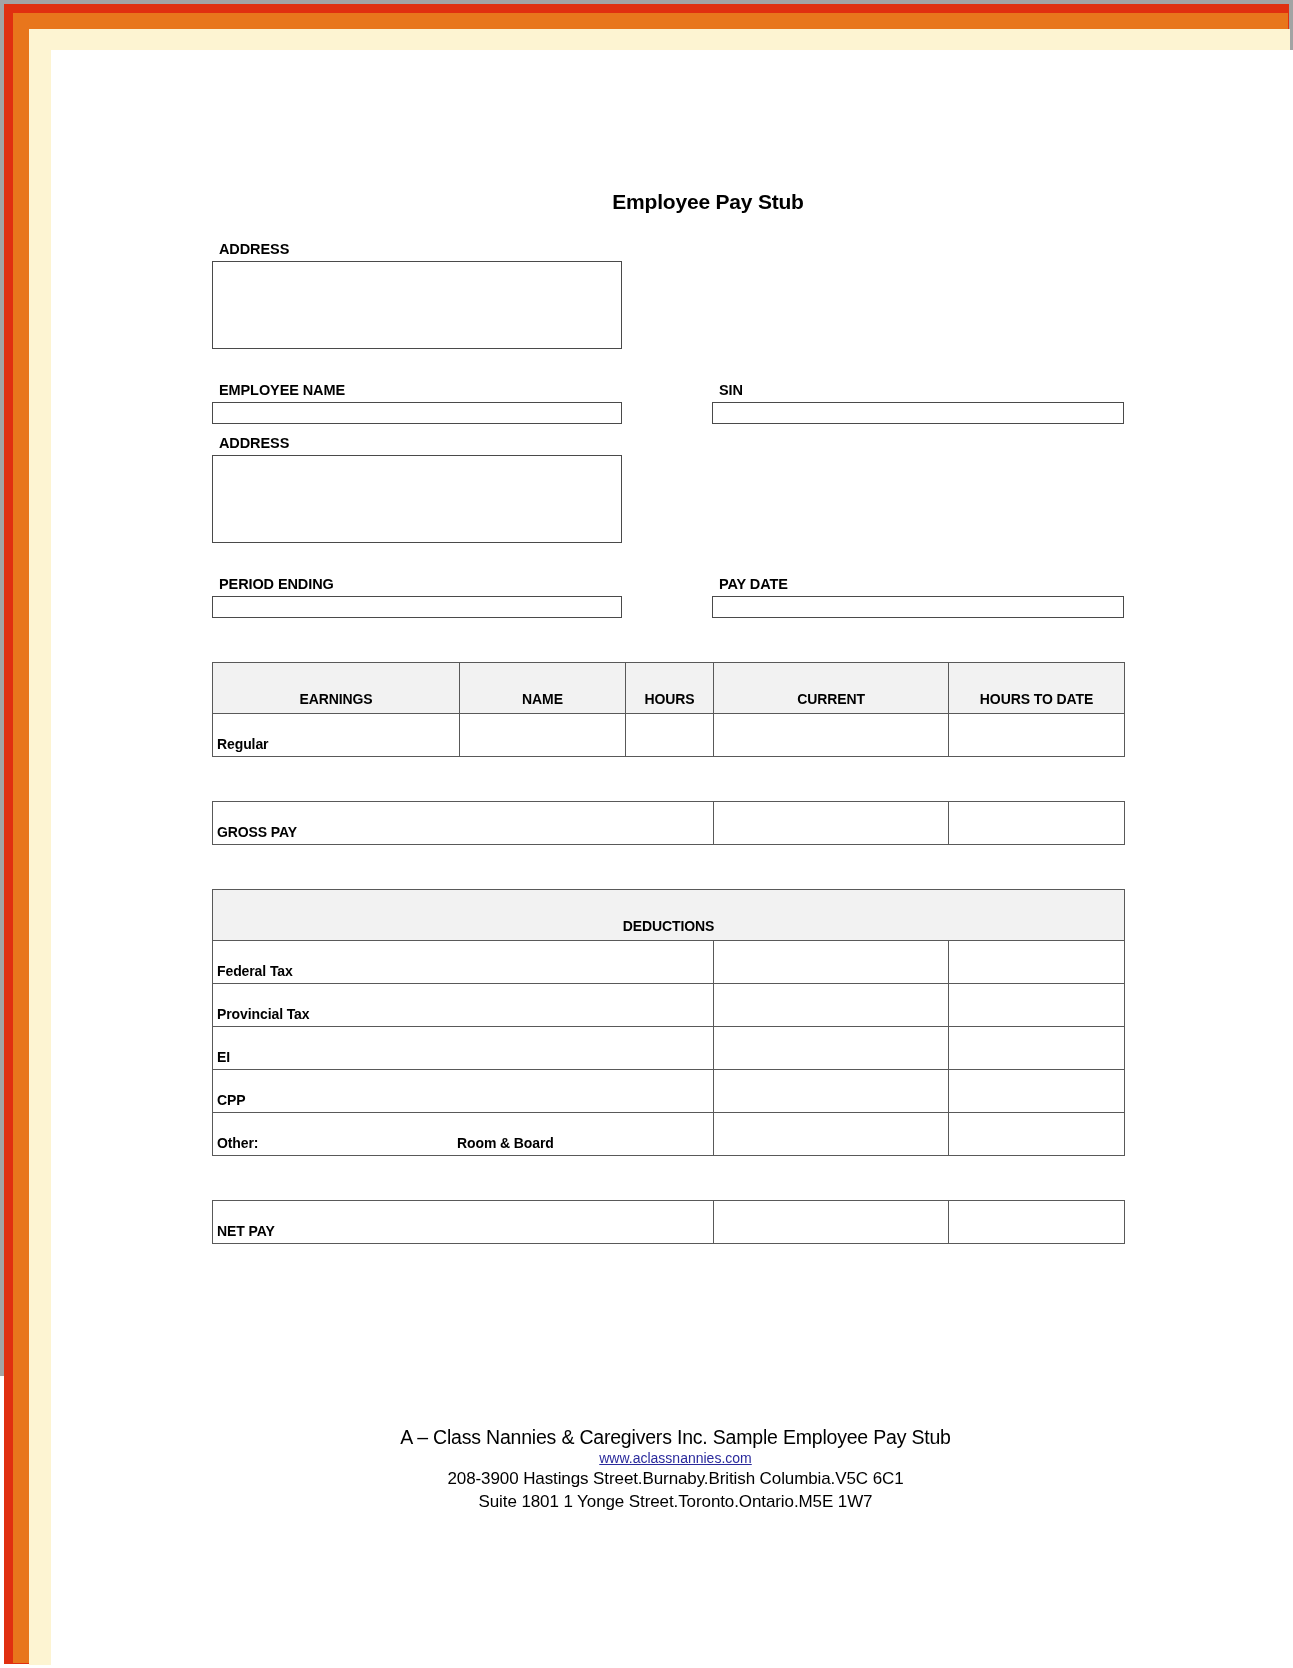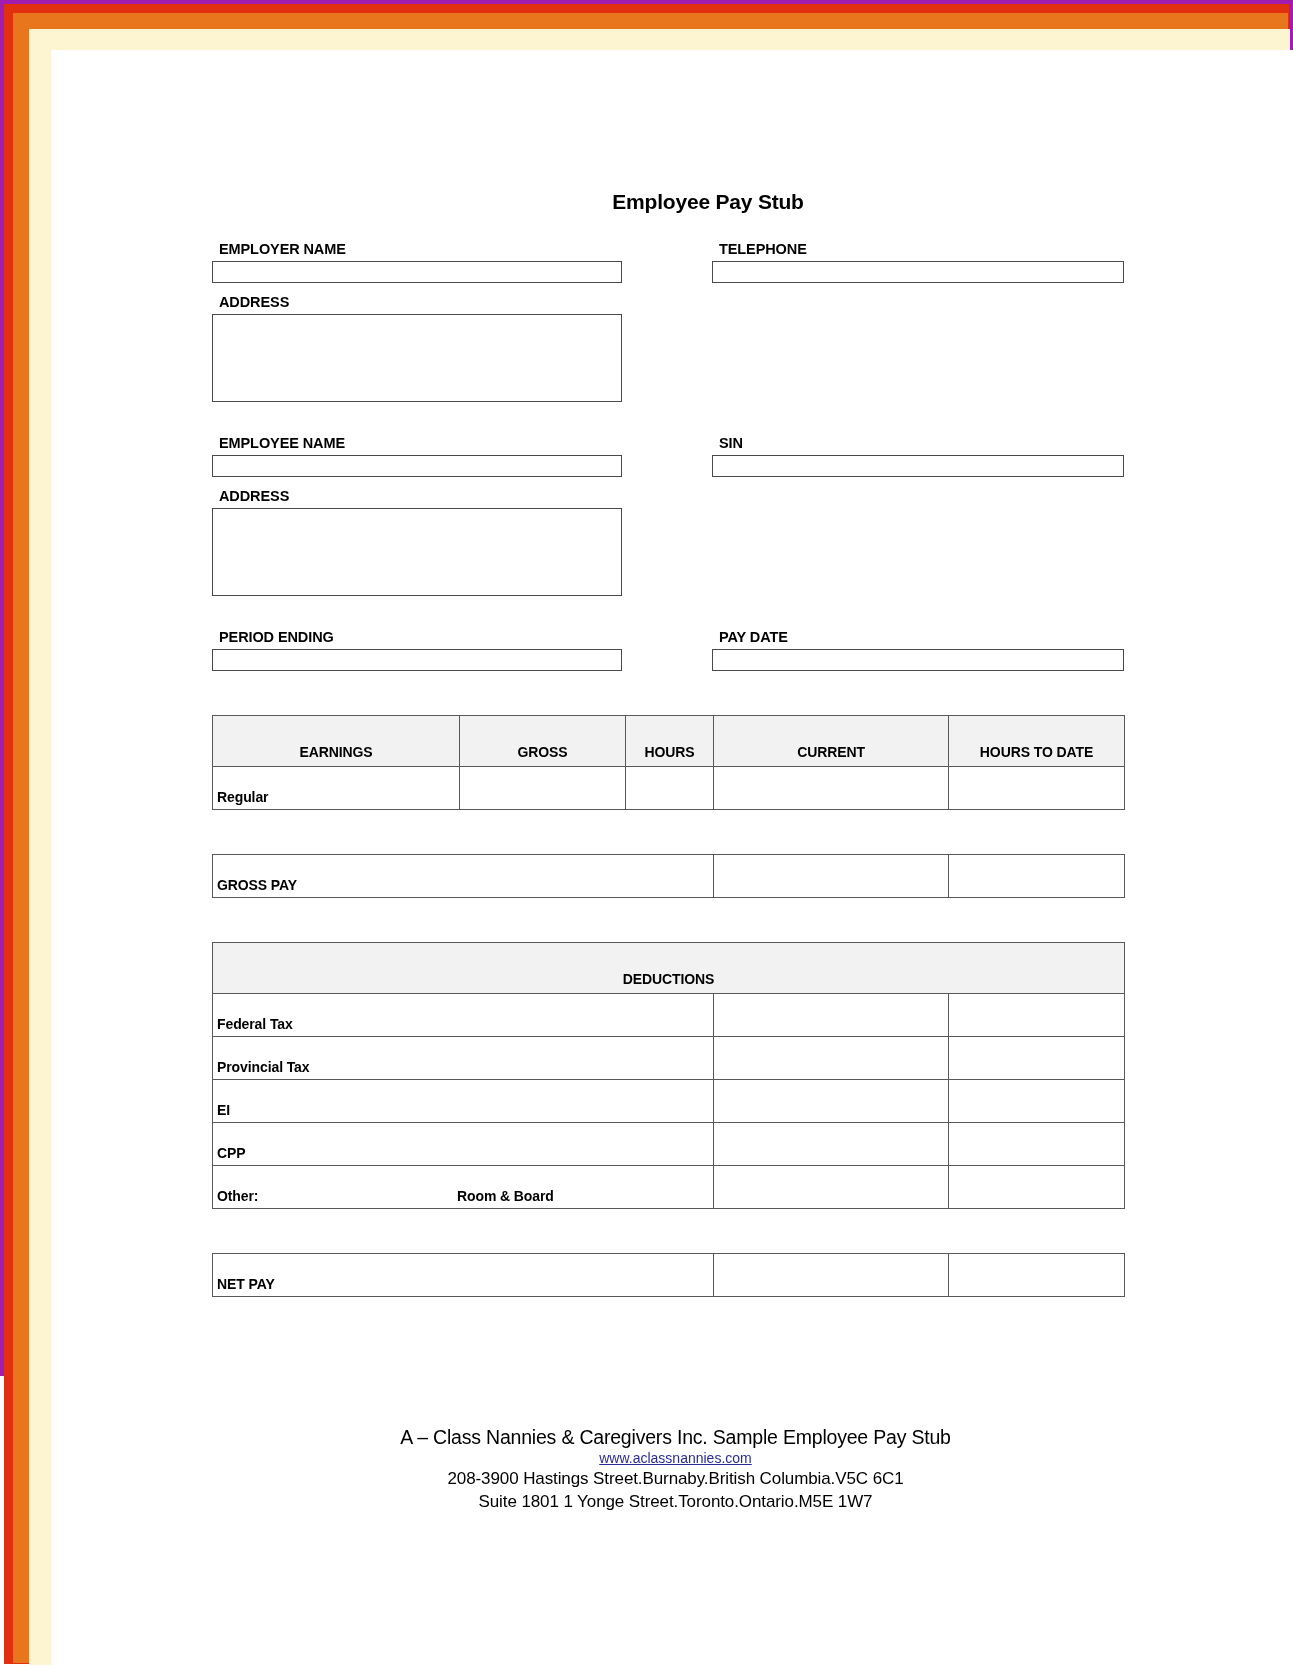--- a/index.html
+++ b/index.html
@@ -13,21 +13,21 @@
     font-family: "Liberation Sans", sans-serif;
     overflow: hidden;
   }
 
   
   .frame-outer {
     position: absolute;
     left: 0; top: 0;
     width: 1293px; height: 1376px;
     box-sizing: border-box;
-    background: #a21caf;
+    background: #a3a3a3;
   }
   .frame-red {
     position: absolute;
     left: 4px; top: 4px;
     width: 1285px; height: 1660px;
     box-sizing: border-box;
     background: #e03010;
   }
   .frame-orange {
     position: absolute;
@@ -173,31 +173,20 @@
   <div class="frame-red">
     <div class="frame-orange">
       <div class="frame-cream">
 
         <div class="page">
 
           <div class="content">
 
             <div class="doc-title">Employee Pay Stub</div>
 
-            <div class="row2">
-              <div class="col-left">
-                <div class="field-label">EMPLOYER NAME</div>
-                <div class="box input-1line"></div>
-              </div>
-              <div class="col-gap"></div>
-              <div class="col-right">
-                <div class="field-label">TELEPHONE</div>
-                <div class="box input-1line"></div>
-              </div>
-            </div>
 
             <div class="row2" style="margin-top:12px;">
               <div class="col-left">
                 <div class="field-label">ADDRESS</div>
                 <div class="box input-area"></div>
               </div>
               <div class="col-gap"></div>
               <div class="col-right"></div>
             </div>
 
@@ -244,21 +233,21 @@
               <colgroup>
                 <col style="width:247px">
                   <col style="width:166px">
                   <col style="width:88px">
                   <col style="width:235px">
                   <col style="width:176px">
               </colgroup>
               <thead>
                 <tr>
                   <th class="hdr">EARNINGS</th>
-                  <th class="hdr">GROSS</th>
+                  <th class="hdr">NAME</th>
                   <th class="hdr">HOURS</th>
                   <th class="hdr">CURRENT</th>
                   <th class="hdr">HOURS TO DATE</th>
                 </tr>
               </thead>
               <tbody>
                 <tr>
                   <td>Regular</td>
                   <td class="val"></td>
                   <td class="val"></td>

